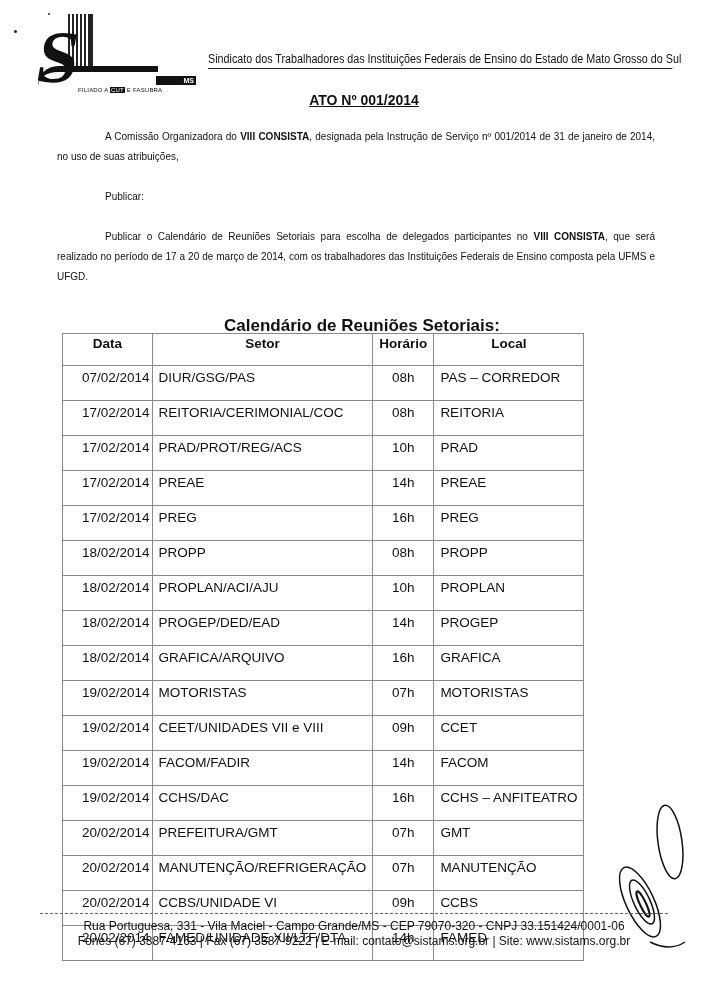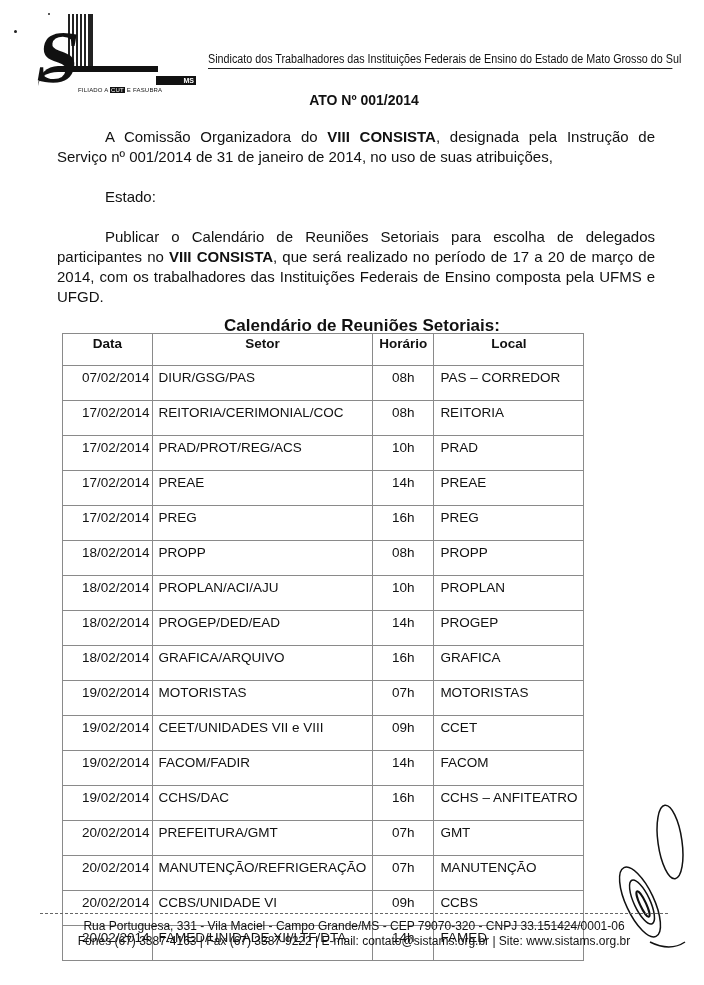--- a/index.html
+++ b/index.html
@@ -16,23 +16,23 @@
   .logo-text { left: 64px; top: 24px; font-family: "Liberation Serif", serif; font-size: 42px; line-height:1; }
   .logo-ms { left: 118px; top: 62px; width: 40px; height: 9px; background:#111; color:#fff; font-size:7px;
              font-weight:bold; text-align:right; line-height:9px; padding-right:2px; box-sizing:border-box; }
   .logo-sub { left: 40px; top: 73px; font-size: 6px; letter-spacing: 0.2px; white-space: nowrap; }
   .logo-sub .cut { background:#111; color:#fff; padding: 0 1px; }
   .logo-swoosh { left: 0px; top: 52px; width: 120px; height: 14px; border-top: 6px solid #111; border-radius: 60px 0 0 0; }
 
   .org-name { left: 208px; top: 52px; font-size: 12.5px; border-bottom: 1.5px solid #222; padding-bottom: 2px;
               white-space: nowrap; transform: scaleX(0.86); transform-origin: left top; width: 540px; }
 
-  .title { left: 0; width: 704px; top: 92px; text-align: center; font-weight: bold; font-size: 14px; padding-left: 24px; box-sizing: border-box; }
-
-  .para { left: 57px; width: 598px; font-size: 15px; line-height: 20px; text-align: justify; }
+  .title { left: 0; width: 704px; top: 92px; text-align: center; font-weight: bold; font-size: 14px; padding-left: 24px; box-sizing: border-box; text-decoration: underline; }
+
+  .para { left: 57px; width: 598px; font-size: 10px; line-height: 20px; text-align: justify; }
   .p1 { top: 127px; text-indent: 48px; }
   .p2 { top: 187px; text-indent: 48px; }
   .p3 { top: 227px; text-indent: 48px; }
   b { font-weight: bold; }
 
   .table-title { left: 0; width: 704px; top: 316px; text-align:center; font-weight: bold; font-size: 17px; padding-left: 20px; box-sizing: border-box; }
 
   table.cal { position: absolute; left: 62px; top: 333px; width: 518px; border-collapse: collapse; font-size: 13.5px; }
   table.cal th, table.cal td { border: 1px solid #8a8a8a; height: 30px; padding: 0 6px; vertical-align: top; }
   table.cal th { font-weight: bold; text-align: center; padding-top: 2px; height: 29px; }
@@ -76,21 +76,21 @@
 </div>
 
 <div class="abs org-name">Sindicato dos Trabalhadores das Instituições Federais de Ensino do Estado de Mato Grosso do Sul</div>
 
 <div class="abs title">ATO Nº 001/2014</div>
 
 <div class="abs para p1">
   <span>A Comissão Organizadora do </span><b>VIII CONSISTA</b><span>, designada pela Instrução de Serviço nº 001/2014 de 31 de janeiro de 2014, no uso de suas atribuições,</span>
 </div>
 
-<div class="abs para p2">Estado:</div>
+<div class="abs para p2">Publicar:</div>
 
 <div class="abs para p3">
   <span>Publicar o Calendário de Reuniões Setoriais para escolha de delegados participantes no </span><b>VIII CONSISTA</b><span>, que será realizado no período de 17 a 20 de março de 2014, com os trabalhadores das Instituições Federais de Ensino composta pela UFMS e UFGD.</span>
 </div>
 
 <div class="abs table-title">Calendário de Reuniões Setoriais:</div>
 
 <table class="cal">
   <thead>
     <tr>

